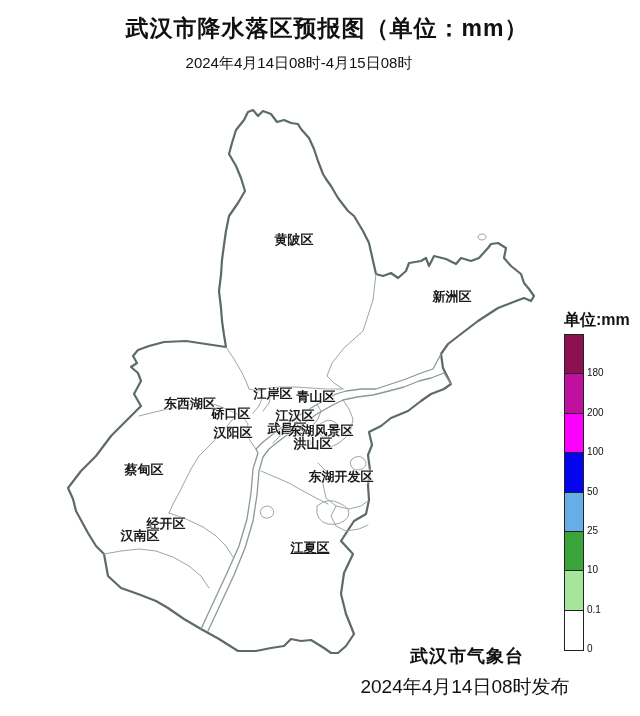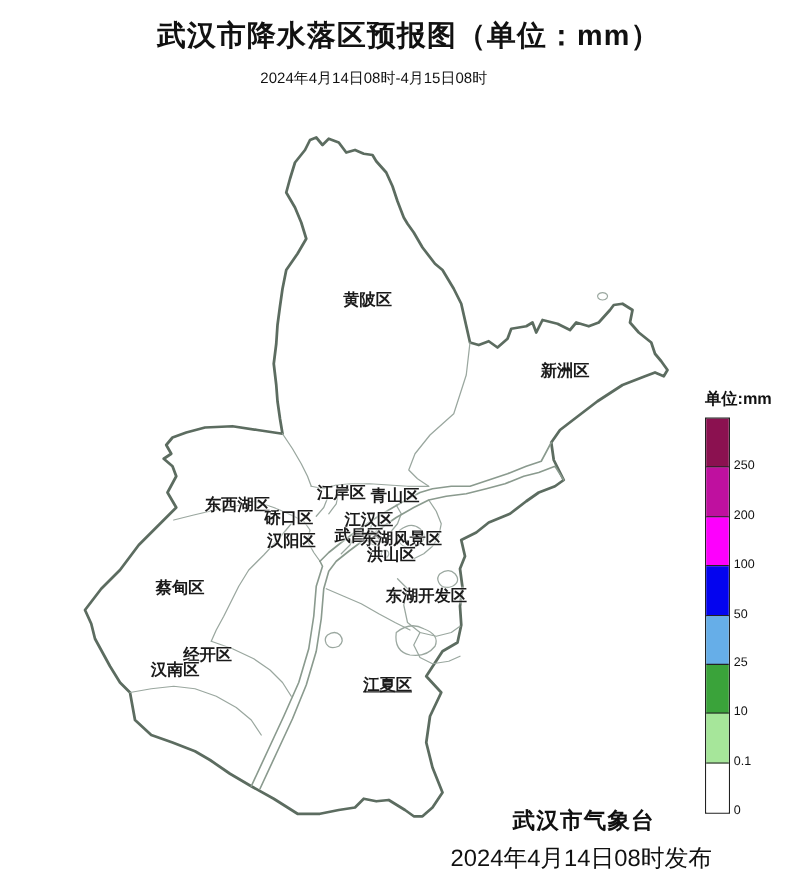--- a/index.html
+++ b/index.html
@@ -6,30 +6,30 @@
   #stage{
     position:relative;width:640px;height:716px;background:#ffffff;overflow:hidden;
     font-family:"Liberation Sans","DejaVu Sans",sans-serif;color:#111;
   }
   .title{
     position:absolute;top:13px;left:7px;width:640px;text-align:center;
     font-size:23px;font-weight:600;letter-spacing:1px;color:#111;
   }
   .subtitle{
     position:absolute;top:54px;left:0px;width:598px;text-align:center;
-    font-size:12px;font-weight:500;color:#111;
+    font-size:15px;font-weight:500;color:#111;
   }
   #map-svg{position:absolute;left:0;top:0;}
   .map-label{
     position:absolute;transform:translate(-50%,-50%);white-space:nowrap;
     font-size:13px;font-weight:600;color:#1a1a1a;
     text-shadow:0 0 2px #fff,0 0 2px #fff;
   }
   #legend{position:absolute;left:562px;top:310px;width:78px;}
-  #legend-title{position:absolute;left:2px;top:0px;font-size:13px;font-weight:700;color:#111;white-space:nowrap;}
+  #legend-title{position:absolute;left:2px;top:0px;font-size:16px;font-weight:700;color:#111;white-space:nowrap;}
   #legend-bands{
     position:absolute;left:2px;top:24px;width:18px;height:315px;
     border:1px solid #222;box-sizing:content-box;
   }
   .legend-band{width:100%;border-bottom:1px solid #222;box-sizing:border-box;}
   .legend-band:last-child{border-bottom:none;}
   #legend-ticks{position:absolute;left:25px;top:24px;width:50px;height:315px;}
   .legend-tick{position:absolute;font-size:10px;color:#111;line-height:12px;}
   .footer-agency{
     position:absolute;top:644px;left:367px;width:200px;text-align:center;
@@ -124,21 +124,21 @@
         <div class="legend-band" style="height: 39.375px; background: rgb(139, 17, 80);"></div>
         <div class="legend-band" style="height: 39.375px; background: rgb(191, 16, 159);"></div>
         <div class="legend-band" style="height: 39.375px; background: rgb(253, 0, 253);"></div>
         <div class="legend-band" style="height: 39.375px; background: rgb(4, 4, 239);"></div>
         <div class="legend-band" style="height: 39.375px; background: rgb(102, 174, 232);"></div>
         <div class="legend-band" style="height: 39.375px; background: rgb(58, 163, 58);"></div>
         <div class="legend-band" style="height: 39.375px; background: rgb(166, 230, 154);"></div>
         <div class="legend-band" style="height: 39.375px; background: rgb(255, 255, 255);"></div>
       </div>
     <div id="legend-ticks">
-        <div class="legend-tick" style="top: 33.375px;">250</div>
+        <div class="legend-tick" style="top: 33.375px;">180</div>
         <div class="legend-tick" style="top: 72.75px;">200</div>
         <div class="legend-tick" style="top: 112.125px;">100</div>
         <div class="legend-tick" style="top: 151.5px;">50</div>
         <div class="legend-tick" style="top: 190.875px;">25</div>
         <div class="legend-tick" style="top: 230.25px;">10</div>
         <div class="legend-tick" style="top: 269.625px;">0.1</div>
         <div class="legend-tick" style="top: 309px;">0</div>
       </div>
   </div>
 

